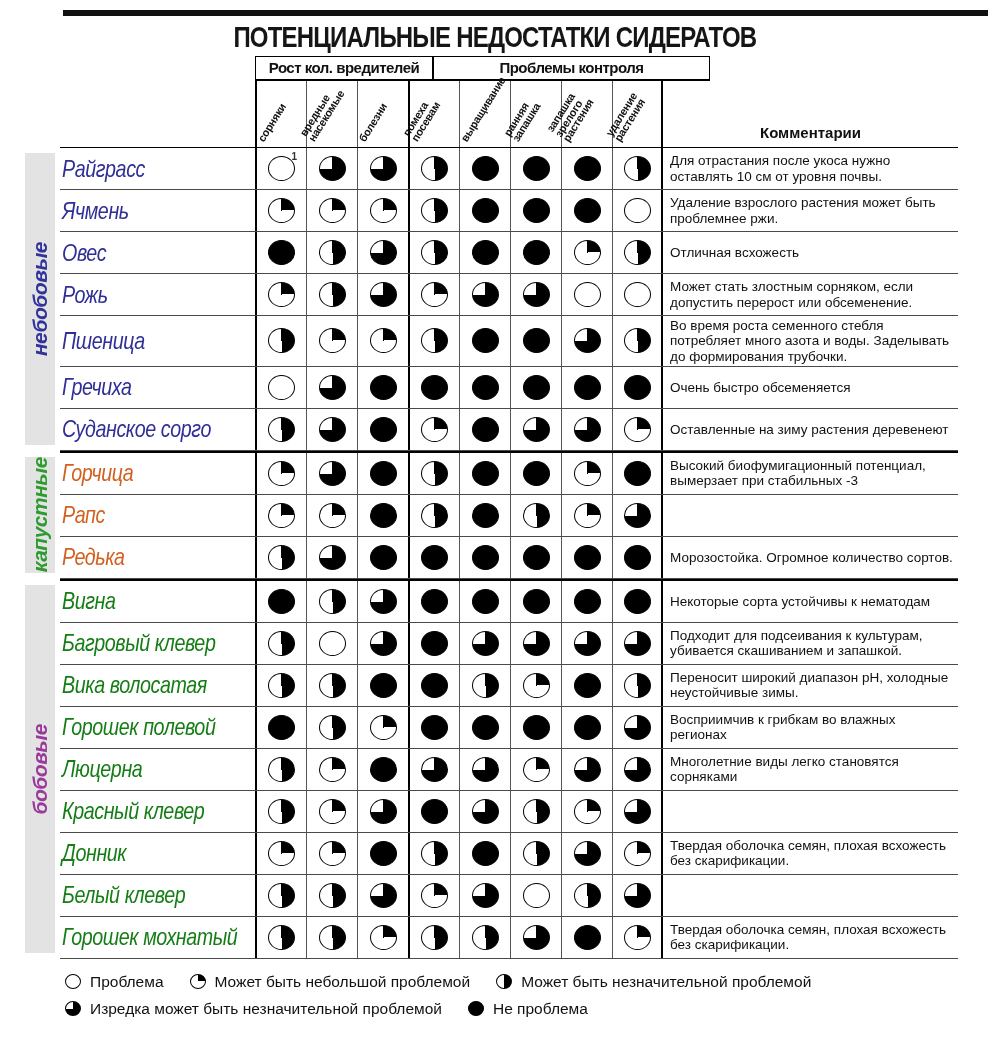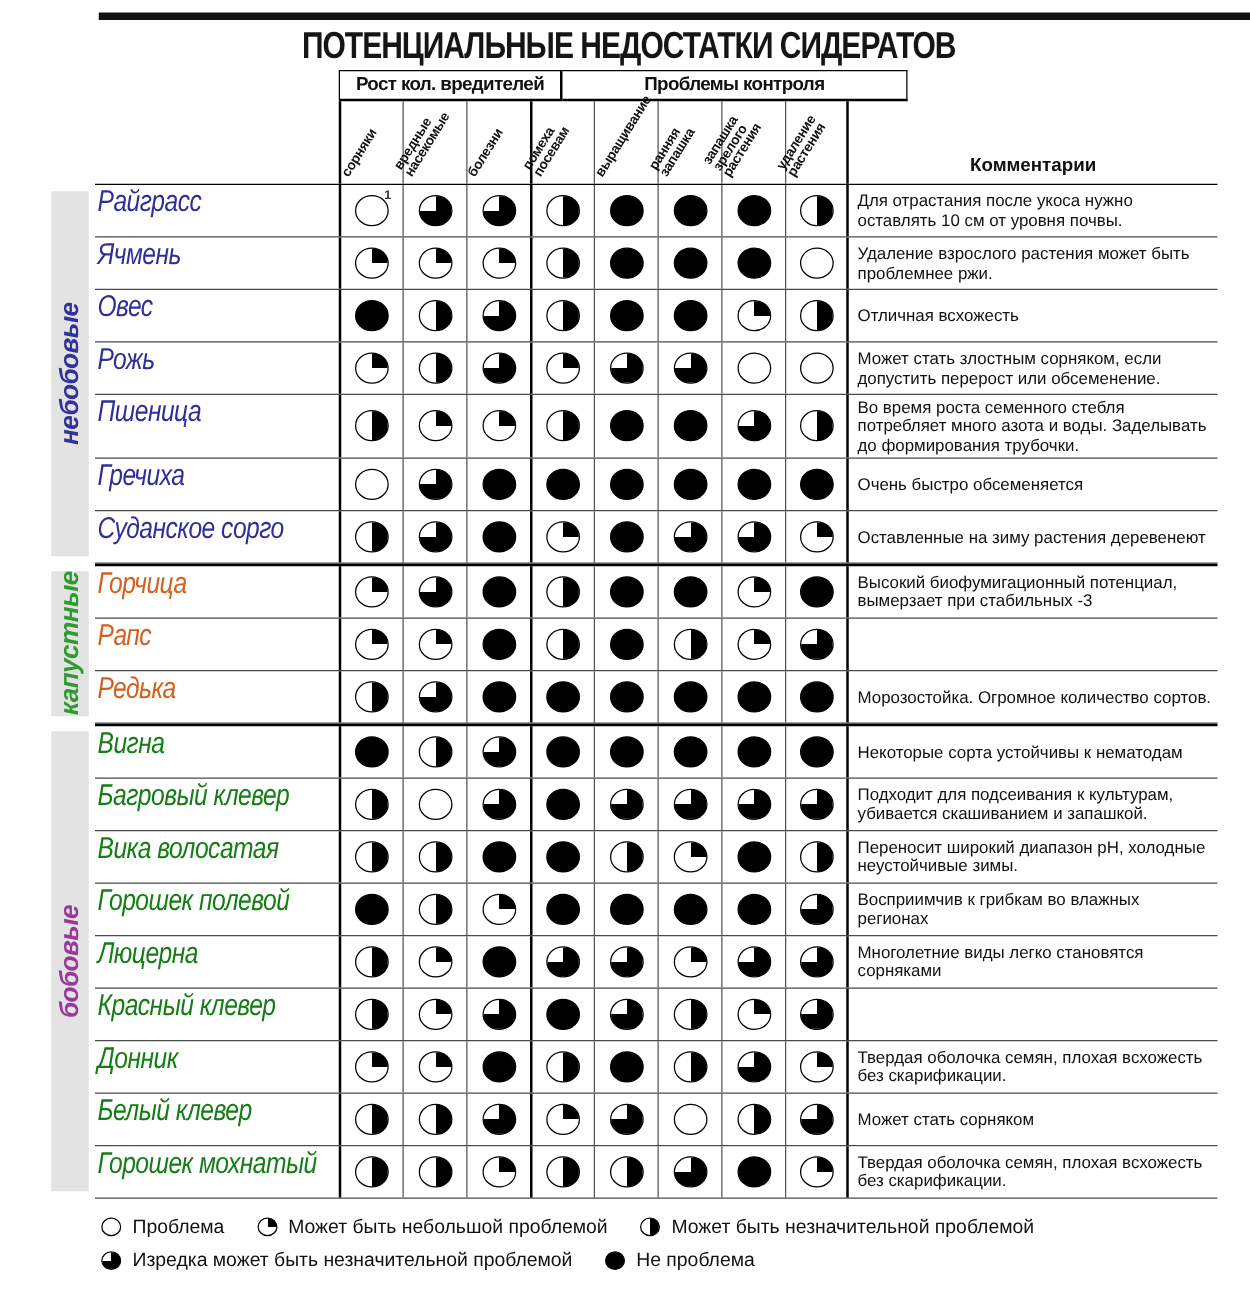--- a/index.html
+++ b/index.html
@@ -1,21 +1,21 @@
 <!DOCTYPE html>
 <html><head>
 <meta charset="utf-8">
 <style>
   * { box-sizing: border-box; margin: 0; padding: 0; }
   body {
     width: 1000px; height: 1047px; background: #fff;
     font-family: "Liberation Sans", sans-serif; color: #111;
     overflow: hidden;
   }
-  .page { padding: 10px 20px 0 41px; }
+  .page { padding: 10px 20px 0 25px; }
   .top-rule { height: 6px; background: #111; width: 925px; margin-left: 38px; }
   .title {
     text-align: center; font-size: 30px; font-weight: 700; color: #151515;
     letter-spacing: -1px; transform: scaleX(0.8); transform-origin: 46% top;
     margin-top: 4px; white-space: nowrap;
   }
   
   .ghead-row { display: flex; margin-left: 230px; margin-top: 2px; }
   .ghead {
     font-weight: 700; font-size: 15px; text-align: center; padding: 2px 0 3px;
@@ -50,21 +50,21 @@
   }
   .strip span {
     writing-mode: vertical-rl; transform: rotate(180deg);
     font-style: italic; font-weight: 700; font-size: 21px; letter-spacing: -0.5px;
   }
   .row { display: grid; grid-template-columns: 195px repeat(8, 51px) 295px;
          border-bottom: 1px solid #4a4a4a; min-height: 42px; }
   .cell { display: flex; align-items: center; justify-content: center; border-left: 1px solid #555; position: relative; }
   .cell.c0, .cell.c3 { border-left: 2px solid #000; }
   .cell.c7 { border-right: 2px solid #000; }
-  .label-cell { display: flex; padding-left: 2px; overflow: hidden; }
+  .label-cell { display: flex; align-items: center; padding-left: 2px; overflow: hidden; }
   .label-cell span {
     font-style: italic; font-size: 24px; font-weight: 500; white-space: nowrap;
     transform: scaleX(0.82); transform-origin: left center; letter-spacing: -0.5px;
   }
   .comment-cell { display: flex; align-items: center; padding: 2px 4px 2px 7px;
     font-size: 13.5px; line-height: 1.13; }
   
   .pie { width: 27px; height: 25px; border-radius: 50%; border: 1.6px solid #000; }
   .pie-0 { background: #fff; }
   .pie-1 { background: conic-gradient(#000 0 25%, #fff 25% 100%); }
@@ -684,21 +684,20 @@
             </div>
             <div class="cell c5">
               <div class="pie pie-0"></div>
             </div>
             <div class="cell c6">
               <div class="pie pie-2"></div>
             </div>
             <div class="cell c7">
               <div class="pie pie-3"></div>
             </div>
-            <div class="comment-cell">Может стать сорняком</div>
           </div>
           <div class="row">
             <div class="label-cell">
               <span style="color: rgb(21, 125, 21);">Горошек мохнатый</span>
             </div>
             <div class="cell c0">
               <div class="pie pie-2"></div>
             </div>
             <div class="cell c1">
               <div class="pie pie-2"></div>

